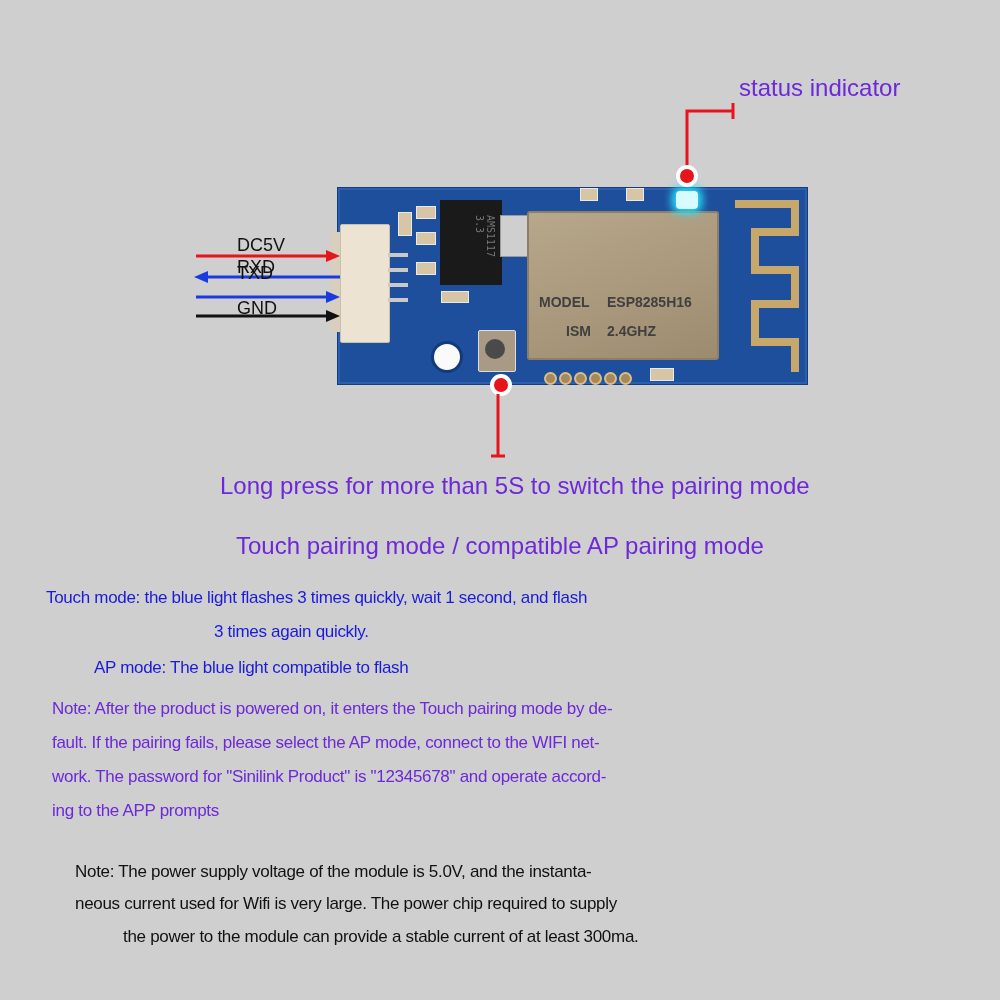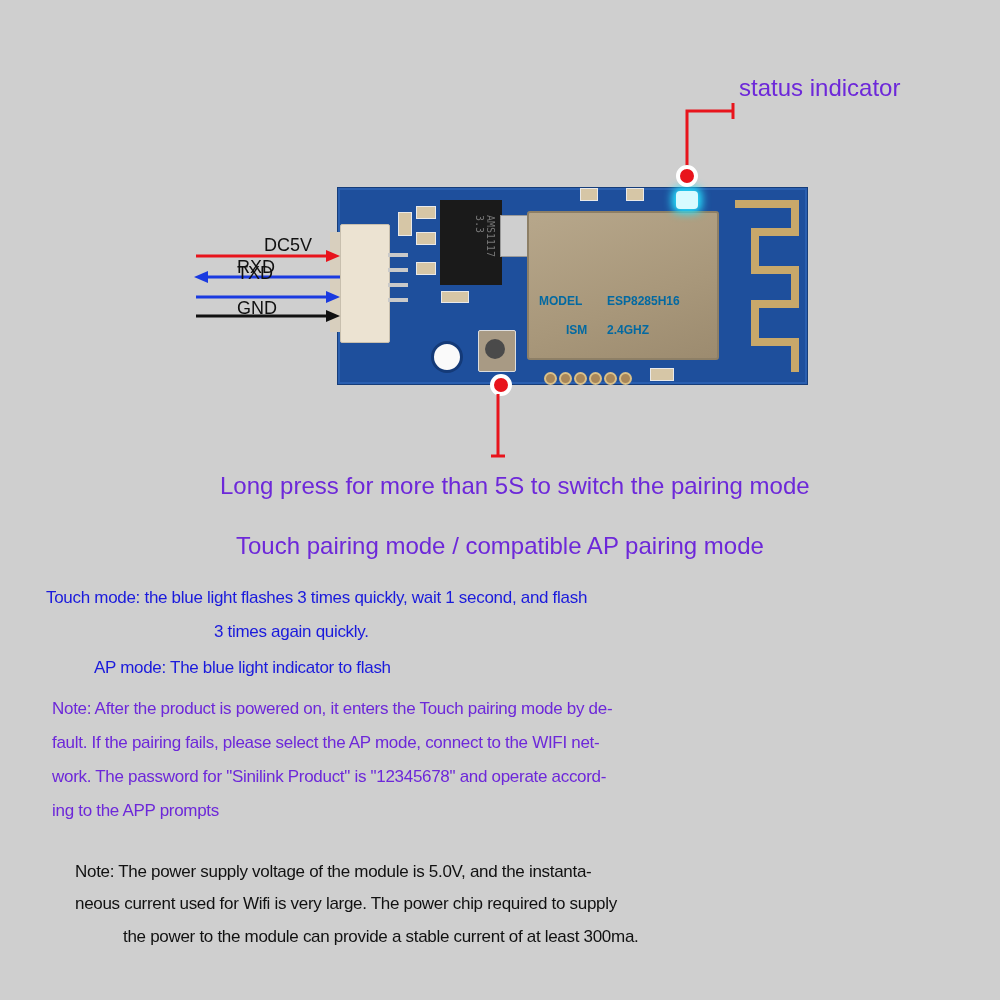--- a/index.html
+++ b/index.html
@@ -18,21 +18,21 @@
   .connector { left:340px; top:224px; width:48px; height:117px; background:#ece3d2;
                border:1px solid #c8bfae; border-radius:2px; }
   .connector-lip { left:330px; top:232px; width:14px; height:100px; background:#d8cfbe; }
   .pin { width:20px; height:4px; background:#c9c9c9; }
   .regulator { left:440px; top:200px; width:62px; height:85px; background:#1a1a1a; }
   .regulator-tab { left:500px; top:215px; width:28px; height:40px; background:#cfcfcf; border:1px solid #9a9a9a; }
   .reg-text { left:446px; top:215px; width:50px; font-size:10px; color:#777; transform:rotate(90deg); transform-origin:25px 25px; font-family:"DejaVu Sans Mono", monospace; }
   .smd { background:#d6c6a6; border:1px solid #e9e9e9; }
   .shield { left:527px; top:211px; width:188px; height:145px; background:linear-gradient(160deg,#b7a78b,#a8977a 60%,#9c8b6f);
             border:2px solid #8d7f66; border-radius:3px; }
-  .shield-text { color:#0369a1; font-family:"Liberation Sans", sans-serif; font-weight:bold; font-size:12px; }
+  .shield-text { color:#404040; font-family:"Liberation Sans", sans-serif; font-weight:bold; font-size:14px; }
   .antenna { left:725px; top:192px; width:78px; height:186px; }
   .button-body { left:478px; top:330px; width:36px; height:40px; background:#a89a84; border:1px solid #ddd; border-radius:2px; }
   .button-cap { left:485px; top:339px; width:20px; height:20px; background:#4a4a4a; border-radius:50%; }
   .hole { left:431px; top:341px; width:26px; height:26px; background:#fafafa; border-radius:50%; border:3px solid #143a78; }
   .led { left:676px; top:191px; width:22px; height:18px; background:#d8fbff; border-radius:4px;
          box-shadow:0 0 8px 4px #27e4ff; }
   .pads { left:544px; top:370px; }
   .pad { display:inline-block; width:9px; height:9px; border-radius:50%; background:#a8875a; border:2px solid #d9c089; margin-right:2px; }
 
   
@@ -91,21 +91,21 @@
 <svg class="abs" style="left:190px;top:240px;" width="160" height="90" viewBox="0 0 160 90">
   <line x1="6" y1="16" x2="138" y2="16" stroke="#e8141c" stroke-width="3"></line>
   <polygon points="150,16 136,10 136,22" fill="#e8141c"></polygon>
   <line x1="18" y1="37" x2="150" y2="37" stroke="#1a3ae0" stroke-width="3"></line>
   <polygon points="4,37 18,31 18,43" fill="#1a3ae0"></polygon>
   <line x1="6" y1="57" x2="138" y2="57" stroke="#1a3ae0" stroke-width="3"></line>
   <polygon points="150,57 136,51 136,63" fill="#1a3ae0"></polygon>
   <line x1="6" y1="76" x2="138" y2="76" stroke="#111" stroke-width="3"></line>
   <polygon points="150,76 136,70 136,82" fill="#111"></polygon>
 </svg>
-<div class="abs wire-label" style="top:236px;margin-left:27px;">DC5V</div>
+<div class="abs wire-label" style="top:236px;">DC5V</div>
 <div class="abs wire-label" style="top:258px;">RXD</div>
 <div class="abs wire-label" style="top:264px;">TXD</div>
 <div class="abs wire-label" style="top:299px;">GND</div>
 
 <svg class="abs" style="left:675px;top:95px;" width="70" height="90" viewBox="0 0 70 90">
   <path d="M12 82 V16 H58" fill="none" stroke="#e8141c" stroke-width="3"></path>
   <line x1="58" y1="8" x2="58" y2="24" stroke="#e8141c" stroke-width="3"></line>
 </svg>
 <div class="abs dot" style="left:676px;top:165px;"></div>
 <div class="abs callout-text red" style="left:739px;top:74px;">status indicator</div>
@@ -113,21 +113,21 @@
 <div class="abs dot" style="left:490px;top:374px;"></div>
 <svg class="abs" style="left:488px;top:394px;" width="20" height="70" viewBox="0 0 20 70">
   <line x1="10" y1="0" x2="10" y2="62" stroke="#e8141c" stroke-width="3"></line>
   <line x1="3" y1="62" x2="17" y2="62" stroke="#e8141c" stroke-width="3"></line>
 </svg>
 <div class="abs callout-text red" style="left:220px;top:472px;">Long press for more than 5S to switch the pairing mode</div>
 <div class="abs callout-text red" style="left:236px;top:532px;">Touch pairing mode / compatible AP pairing mode</div>
 
 <div class="abs para blue" style="left:46px;top:581px;">Touch mode: the blue light flashes 3 times quickly, wait 1 second, and flash</div>
 <div class="abs para blue" style="left:214px;top:615px;">3  times again quickly.</div>
-<div class="abs para blue" style="left:94px;top:651px;">AP mode: The blue light indicator to flash</div>
+<div class="abs para blue" style="left:94px;top:651px;">AP mode: The blue light compatible to flash</div>
 
 <div class="abs para red" style="left:52px;top:692px;">Note: After the product is powered on, it enters the Touch pairing mode by de-</div>
 <div class="abs para red" style="left:52px;top:726px;">fault. If the pairing fails, please select the AP mode, connect to the WIFI net-</div>
 <div class="abs para red" style="left:52px;top:760px;">work. The password for "Sinilink Product" is "12345678" and operate accord-</div>
 <div class="abs para red" style="left:52px;top:794px;">ing to the APP prompts</div>
 
 <div class="abs para black" style="left:75px;top:855px;">Note: The power supply voltage of the module is 5.0V, and the instanta-</div>
 <div class="abs para black" style="left:75px;top:887px;">neous current used for Wifi is very large. The power chip required to supply</div>
 <div class="abs para black" style="left:79px;top:920px;margin-left:44px;">the power to the module can provide a stable current of at least 300ma.</div>
 

